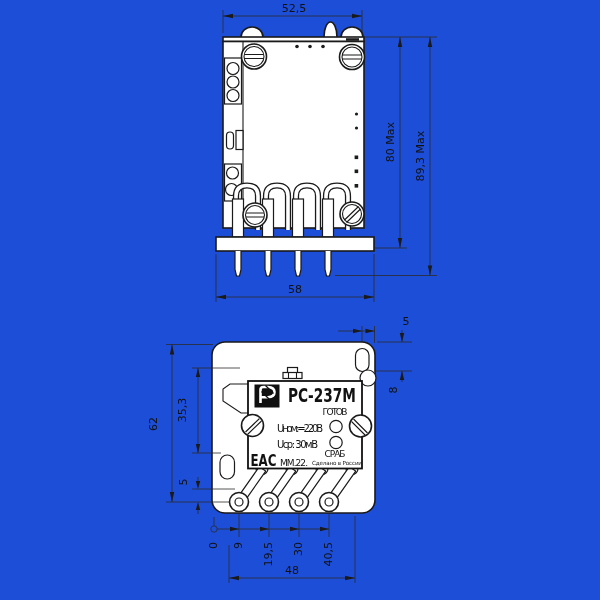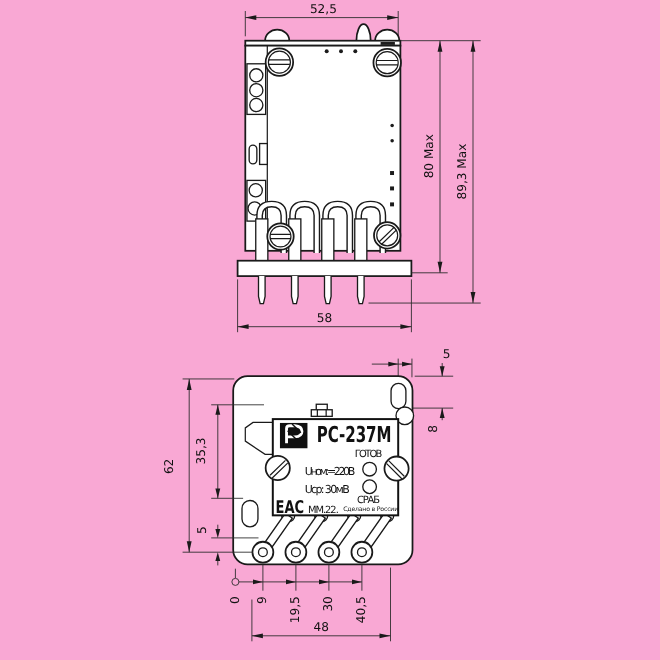--- a/index.html
+++ b/index.html
@@ -1,16 +1,16 @@
 <!DOCTYPE html>
 <html><head>
 <meta charset="utf-8">
 <style>
   html,body{margin:0;padding:0;background:#ffffff;}
-  .stage{position:relative;width:600px;height:600px;background:#f9a8d4;overflow:hidden;
+  .stage{position:relative;width:600px;height:600px;background:#1d4ed8;overflow:hidden;
          font-family:"DejaVu Sans", sans-serif;}
   svg{display:block}
   .outline{fill:#ffffff;stroke:#1a1a1a;stroke-width:1.6;}
   .outline2{fill:#ffffff;stroke:#1a1a1a;stroke-width:1.2;}
   .thin{fill:none;stroke:#1a1a1a;stroke-width:1.1;}
   .dim{stroke:#2b2b2b;stroke-width:0.8;fill:none;}
   .arr{fill:#1a1a1a;stroke:none;}
   .dimtext{font-size:11px;fill:#111;}
   .mid{text-anchor:middle;}
   .dark{fill:#1c1c1c;stroke:none;}

